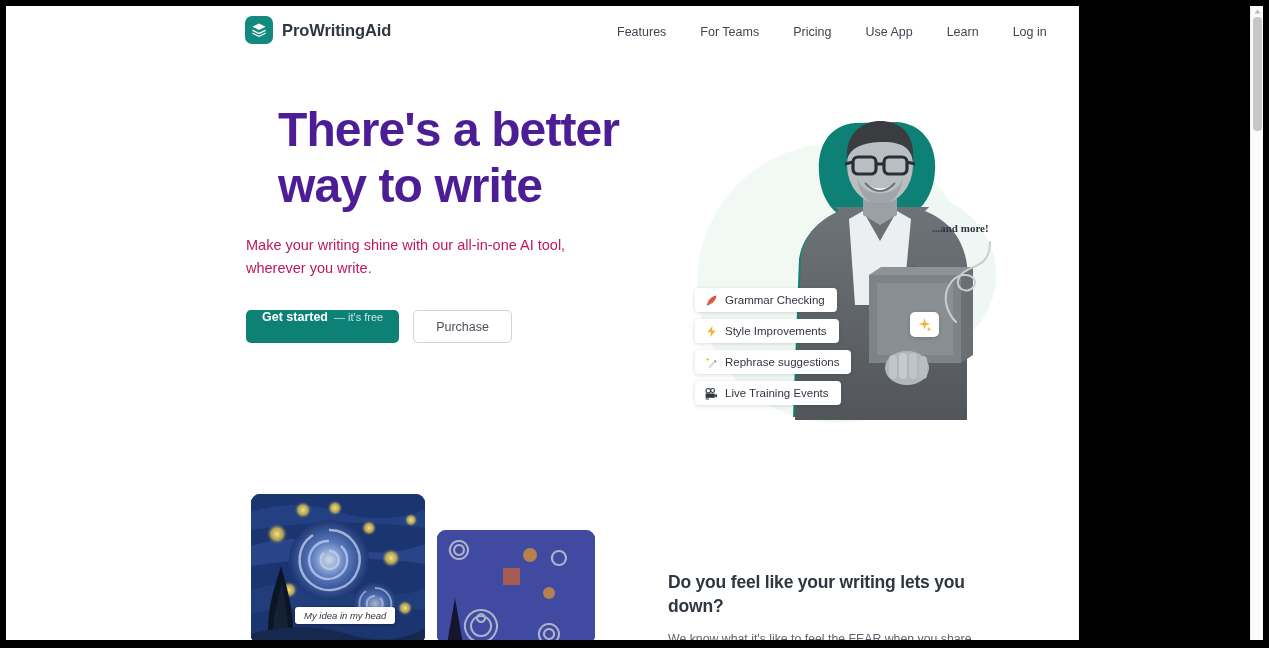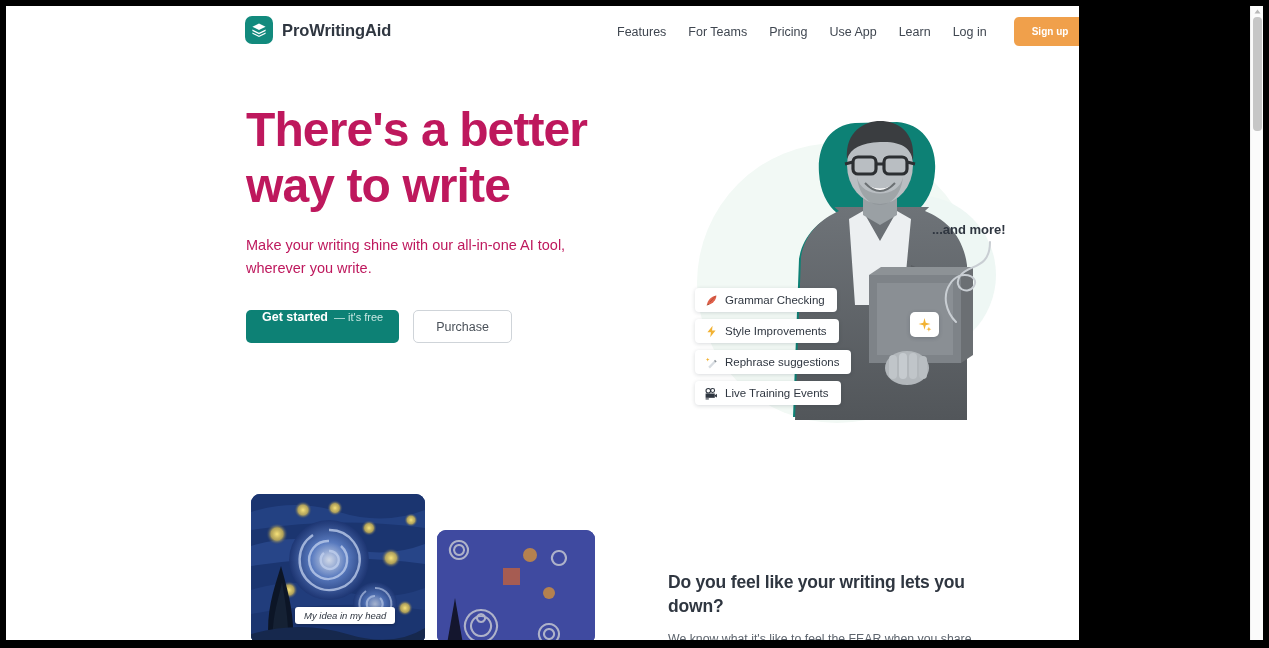--- a/index.html
+++ b/index.html
@@ -67,21 +67,21 @@
     color: #2f3640;
     letter-spacing: -0.1px;
     white-space: nowrap;
   }
 
   #main-nav {
     position: absolute;
     left: 600px; top: 11px;
     display: flex;
     align-items: center;
-    gap: 0px;
+    gap: 12px;
   }
   .nav-link {
     font-size: 12.5px;
     color: #3f4650;
     padding: 5px 11px;
     white-space: nowrap;
     cursor: pointer;
     text-decoration: none;
   }
   #signup-button {
@@ -107,22 +107,23 @@
   }
   #hero-copy {
     position: absolute;
     left: 240px; top: 40px;
     width: 380px;
   }
   #hero-title {
     font-size: 48px;
     line-height: 56px;
     font-weight: bold;
-    color: #be185d;
+    color: #4c1d95;
     letter-spacing: -0.9px;
+    margin-left: 32px;
   }
   #hero-subtitle {
     margin-top: 20px;
     font-size: 14.5px;
     line-height: 23px;
     color: #be185d;
     width: 330px;
   }
   #hero-actions {
     margin-top: 30px;
@@ -244,24 +245,25 @@
   }
   #and-more-wrap {
     position: absolute;
     left: 255px; top: 115px;
     width: 110px; height: 110px;
     z-index: 13;
   }
   #and-more-label {
     position: absolute;
     left: 16px; top: 0px;
-    font-size: 13px;
+    font-size: 11px;
     font-weight: bold;
     color: #2f3640;
     white-space: nowrap;
+    font-family: Liberation Serif, serif;
   }
 
   
   #section-two {
     position: absolute;
     left: 0; top: 476px;
     width: 1251px;
     height: 158px;
   }
   #art-group {

